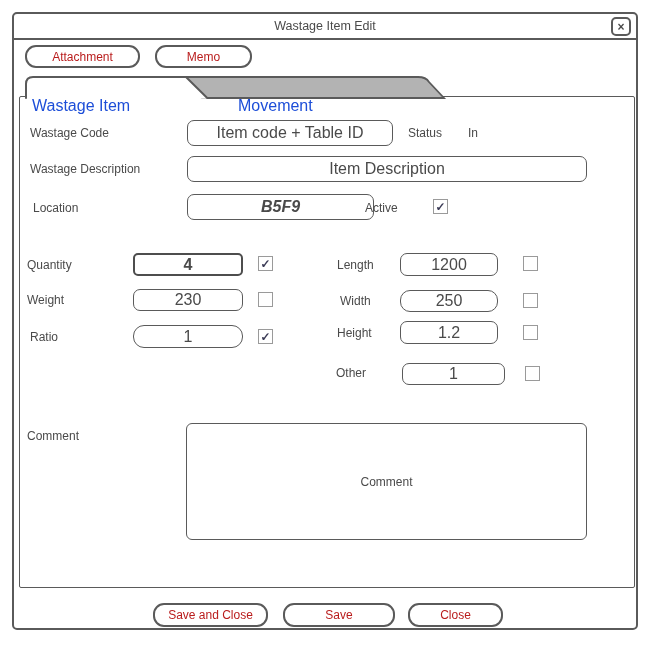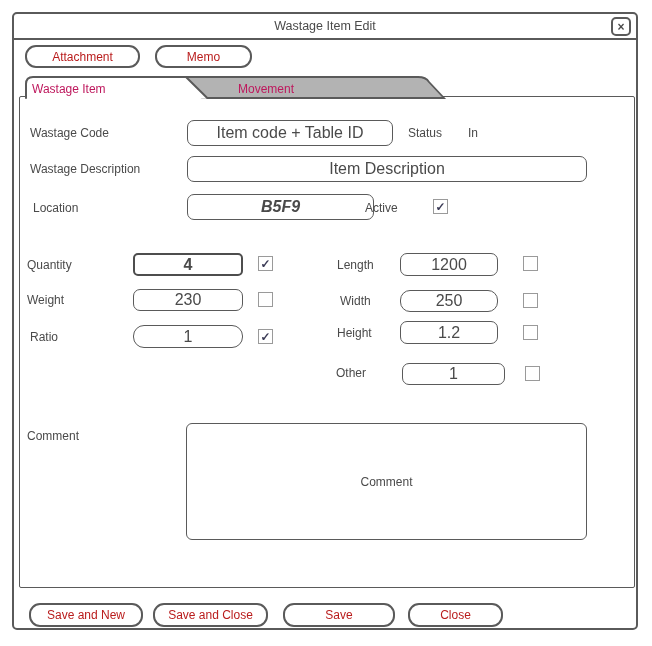--- a/index.html
+++ b/index.html
@@ -22,21 +22,21 @@
     display: flex; align-items: center; justify-content: center;
     font-size: 12px; font-weight: bold; color: #4a4a4a; cursor: pointer;
   }
   .mock-btn {
     position: absolute; height: 23px; border: 2px solid #5a5a5a; border-radius: 11px;
     background: #fff; display: flex; align-items: center; justify-content: center;
     font-size: 12px; color: #b91c1c; cursor: pointer;
   }
   .tabs-svg { position: absolute; left: 0; top: 61px; width: 622px; height: 24px; }
   .tab-label {
-    position: absolute; top: 67px; height: 15px; font-size: 12px; color: #be185d;
+    position: absolute; top: 84px; height: 15px; font-size: 16px; color: #1d4ed8;
     display: flex; align-items: center; cursor: pointer;
   }
   .panel {
     position: absolute; left: 5px; top: 82px; width: 616px; height: 492px;
     border: 1.5px solid #5a5a5a; background: #fff; border-radius: 2px;
   }
   .lbl { position: absolute; height: 15px; font-size: 12px; display: flex; align-items: center; white-space: nowrap; }
   .field {
     position: absolute; border: 1.5px solid #5a5a5a; border-radius: 7px; background: #fff;
     display: flex; align-items: center; justify-content: center; font-size: 16px; color: #4a4a4a;
@@ -115,17 +115,16 @@
   <div class="field" style="left:386px; top:307px; width:98px; height:23px;">1.2</div>
   <div class="cbox" style="left:509px; top:311px;"></div>
 
   <div class="lbl" style="left:322px; top:351px;">Other</div>
   <div class="field" style="left:388px; top:349px; width:103px; height:22px;">1</div>
   <div class="cbox" style="left:511px; top:352px;"></div>
 
   <div class="lbl" style="left:13px; top:414px;">Comment</div>
   <div class="comment-box" style="left:172px; top:409px; width:401px; height:117px;">Comment</div>
 
-  <div class="mock-btn" style="left:15px;  top:589px; width:114px; height:24px;">Save and New</div>
   <div class="mock-btn" style="left:139px; top:589px; width:115px; height:24px;">Save and Close</div>
   <div class="mock-btn" style="left:269px; top:589px; width:112px; height:24px;">Save</div>
   <div class="mock-btn" style="left:394px; top:589px; width:95px; height:24px;">Close</div>
 </div>
 
 </body></html>

